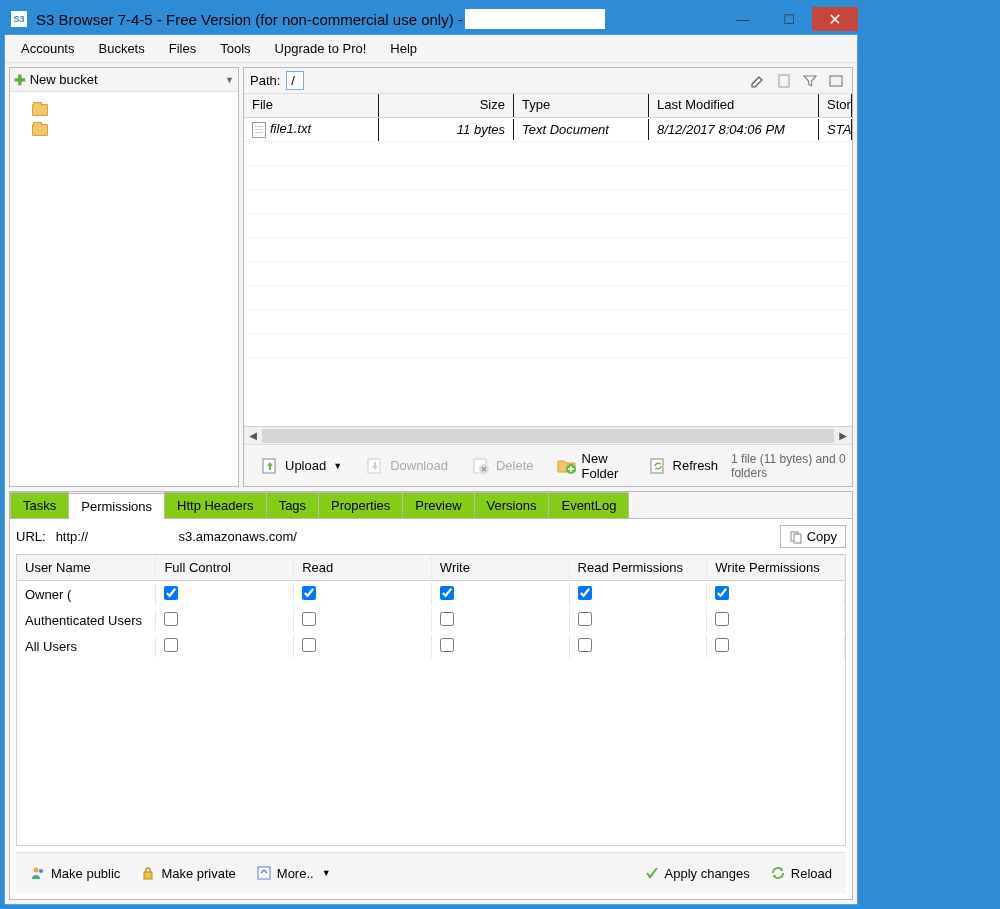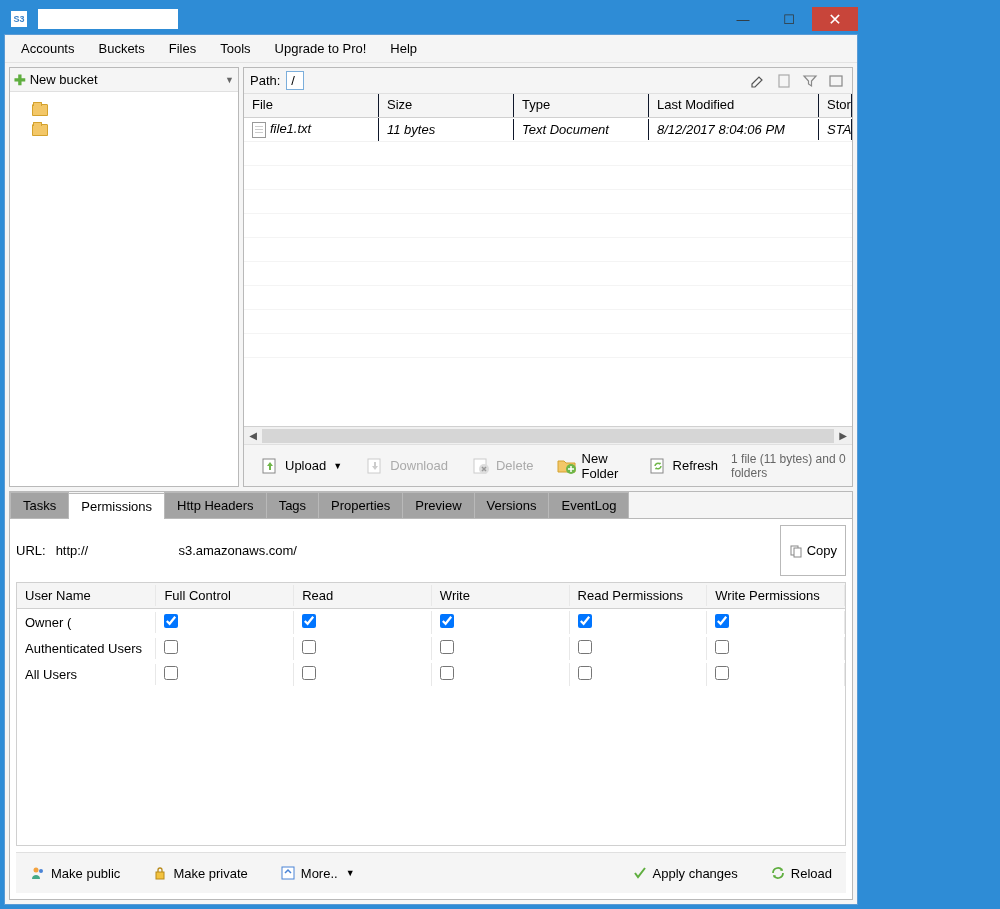--- a/index.html
+++ b/index.html
@@ -28,65 +28,66 @@
 .folder-icon::before { content: ''; position: absolute; top: -3px; left: 0; width: 7px; height: 3px; background: #f3c768; border: 1px solid #d4a22e; border-bottom: none; border-radius: 1px 1px 0 0; }
 .main-pane { flex: 1; display: flex; flex-direction: column; border: 1px solid #b9b9b9; background: #fff; overflow: hidden; }
 .path-bar { height: 26px; display: flex; align-items: center; padding: 0 6px; gap: 6px; background: #f5f5f5; border-bottom: 1px solid #e0e0e0; }
 .path-bar .path-box { border: 1px solid #7baedb; padding: 1px 4px; background: #fff; min-width: 18px; }
 .path-bar .tools { margin-left: auto; display: flex; gap: 6px; }
 .icon-btn { width: 20px; height: 20px; display: flex; align-items: center; justify-content: center; color: #555; border: 1px solid transparent; }
 .file-list { flex: 1; overflow: hidden; }
 .fl-header { display: flex; background: #f5f5f5; border-bottom: 1px solid #d0d0d0; height: 24px; }
 .fl-header .col, .fl-row .col { padding: 3px 8px; border-right: 1px solid #0f172a; overflow: hidden; white-space: nowrap; }
 .col.c-file { width: 135px; }
-.col.c-size { width: 135px; }
+.col.c-size { width: 135px; text-align: right; }
 .col.c-type { width: 135px; }
 .col.c-mod { width: 170px; }
 .col.c-class { flex: 1; }
 .fl-body { background: #fff; font-style: italic; }
 .fl-row { display: flex; height: 24px; align-items: center; border-bottom: 1px solid #f2f2f2; }
 .fl-row .file-ic { width: 14px; height: 16px; background: #fff; border: 1px solid #999; margin-right: 4px; display: inline-block; position: relative; vertical-align: middle; }
 .fl-row .file-ic::after { content: ''; position: absolute; left: 2px; top: 3px; right: 2px; height: 1px; background: #ccc; box-shadow: 0 3px 0 #ccc, 0 6px 0 #ccc; }
 .empty-row { height: 24px; border-bottom: 1px solid #f4f4f4; }
 .hscroll { height: 18px; background: #f0f0f0; display: flex; align-items: center; border-top: 1px solid #d0d0d0; }
 .hscroll .arrow { width: 18px; text-align: center; color: #555; font-size: 10px; }
 .hscroll .track { flex: 1; height: 14px; background: #d6d6d6; }
 .toolbar { height: 42px; display: flex; align-items: center; padding: 4px 6px; gap: 4px; background: #f5f5f5; border-top: 1px solid #e0e0e0; }
 .tbtn { display: flex; align-items: center; gap: 4px; padding: 4px 8px; border: 1px solid transparent; cursor: default; }
 .tbtn.disabled { color: #aaa; }
 .tbtn .ic { width: 22px; height: 22px; display: flex; align-items: center; justify-content: center; font-size: 16px; }
 .status-r { margin-left: auto; color: #666; font-size: 12px; }
 .tabs-section { flex: 1; display: flex; flex-direction: column; border: 1px solid #b9b9b9; background: #fff; overflow: hidden; }
 .tabs { display: flex; background: #f5f5f5; border-bottom: 1px solid #b9b9b9; }
-.tab { padding: 5px 12px; border: 1px solid #b9b9b9; border-bottom: none; margin-right: -1px; background: #a3a3a3; cursor: default; }
+.tab { padding: 5px 12px; border: 1px solid #b9b9b9; border-bottom: none; margin-right: -1px; background: #84cc16; cursor: default; }
 .tab.active { background: #fff; position: relative; top: 1px; }
 .tab-body { flex: 1; display: flex; flex-direction: column; padding: 6px; gap: 6px; }
 .url-row { display: flex; align-items: center; gap: 8px; }
 .url-row .url-val { flex: 1; padding: 2px; }
-.copy-btn { display: flex; align-items: center; gap: 4px; padding: 17px 8px; border: 1px solid #b9b9b9; background: #fff; }
+.copy-btn { display: flex; align-items: center; gap: 4px; padding: 3px 8px; border: 1px solid #b9b9b9; background: #fff; }
 .perm-table { flex: 1; border: 1px solid #d0d0d0; background: #fff; overflow: hidden; display: flex; flex-direction: column; }
 .perm-header, .perm-row { display: flex; height: 26px; align-items: center; }
 .perm-header { background: #f5f5f5; border-bottom: 1px solid #d0d0d0; }
 .perm-header .pcol, .perm-row .pcol { padding: 3px 8px; border-right: 1px solid #e8e8e8; }
 .pcol.pc-user { width: 160px; }
 .pcol.pc-perm { width: 158px; }
 .perm-row .pcol input[type=checkbox] { width: 14px; height: 14px; }
 .perm-empty { flex: 1; }
-.btm-bar { height: 34px; display: flex; align-items: center; padding: 20px 8px; gap: 20px; border-top: 1px solid #e0e0e0; background: #f5f5f5; }
+.btm-bar { height: 34px; display: flex; align-items: center; padding: 20px 8px; gap: 8px; border-top: 1px solid #e0e0e0; background: #f5f5f5; }
 .btm-btn { display: flex; align-items: center; gap: 5px; padding: 3px 6px; cursor: default; }
 .btm-btn .ic { width: 16px; height: 16px; display: flex; align-items: center; justify-content: center; }
 .sep-flex { flex: 1; }
 svg { display: block; }
 </style>
 </head>
 <body>
 
 <div class="window">
   <div class="titlebar">
     <div class="app-icon">S3</div>
+    <div class="title">S3 Browser 7-4-5 - Free Version (for non-commercial use only) -</div>
     <div class="title-input"></div>
     <div class="spacer"></div>
     <div class="winbtns">
       <div class="winbtn">—</div>
       <div class="winbtn">☐</div>
       <div class="winbtn close">✕</div>
     </div>
   </div>
   <div class="content">
     <div class="menubar">

